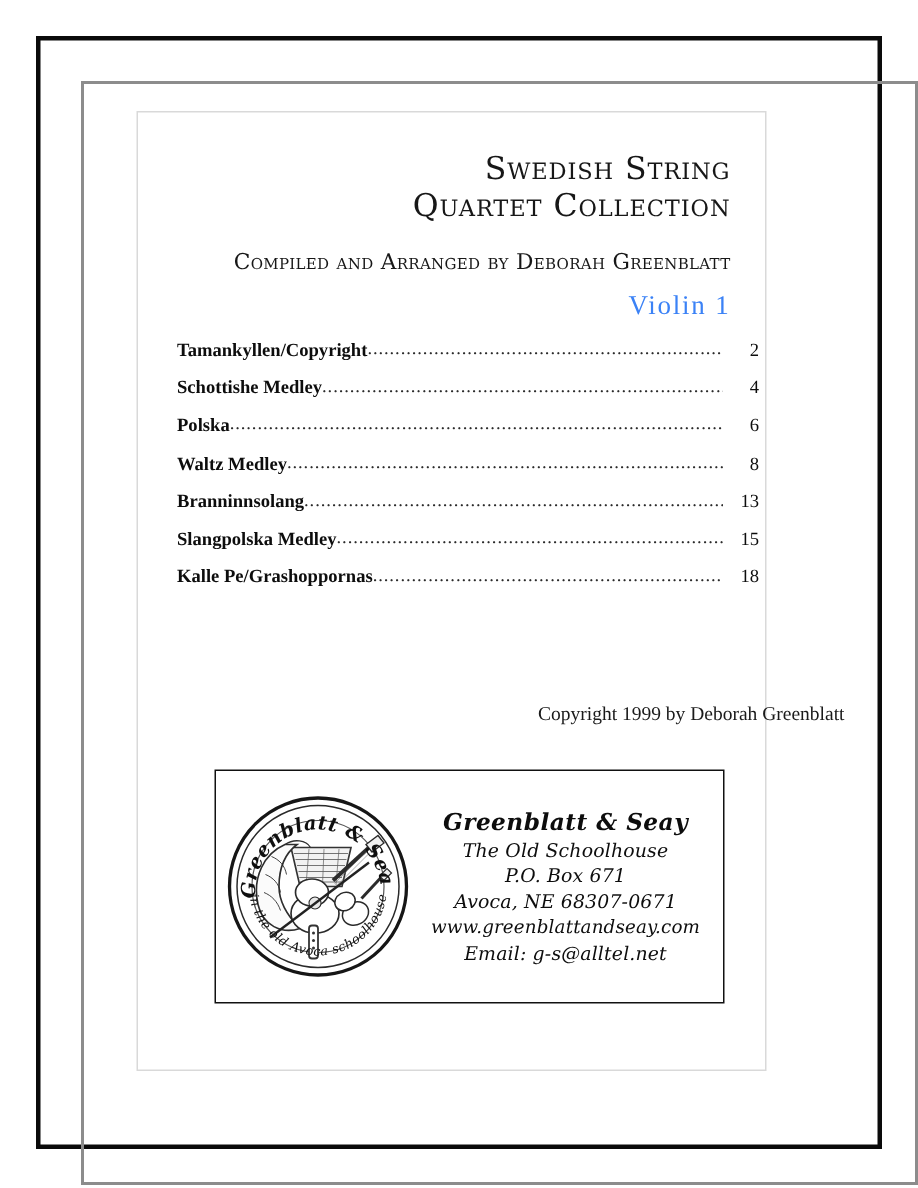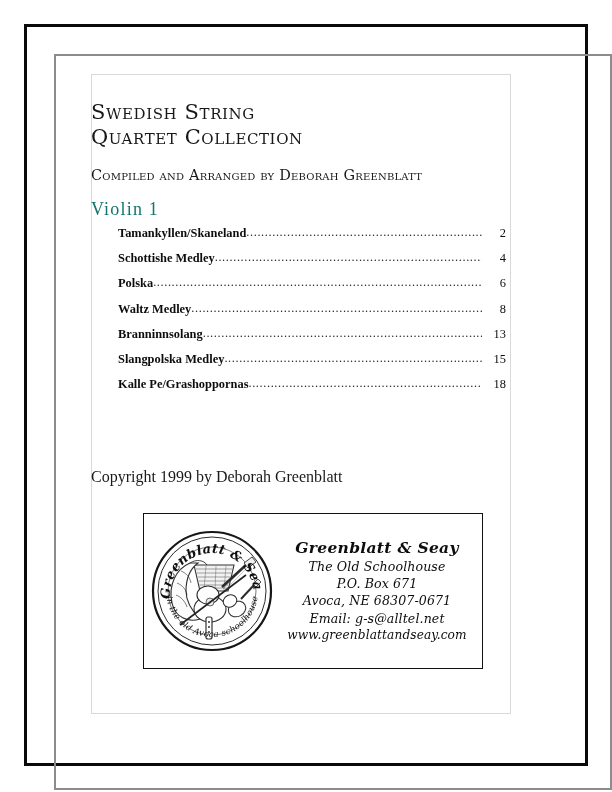--- a/index.html
+++ b/index.html
@@ -50,21 +50,21 @@
     border: 1px solid #d9d9d9;
     background: #ffffff;
   }
 
   
   .title-block {
     position: absolute;
     left: 91px;
     top: 100px;
     width: 396px;
-    text-align: left;
+    text-align: right;
   }
   .main-title {
     font-family: "DejaVu Serif", "Liberation Serif", serif;
     font-size: 21px;
     line-height: 25px;
     letter-spacing: 0.6px;
     font-variant: small-caps;
     font-weight: 400;
     color: #171717;
     white-space: nowrap;
@@ -76,26 +76,26 @@
     margin-top: 16px;
     font-family: "DejaVu Serif", "Liberation Serif", serif;
     font-size: 14.5px;
     line-height: 18px;
     letter-spacing: 0.2px;
     font-variant: small-caps;
     color: #171717;
     white-space: nowrap;
   }
   .instrument-title {
-    margin-top: 14px;
+    margin-top: 8px;
     font-family: "Liberation Serif", "DejaVu Serif", serif;
     font-size: 18px;
     line-height: 22px;
     letter-spacing: 1.2px;
-    color: #0f766e;
+    color: #3b82f6;
   }
 
   
   .toc {
     position: absolute;
     left: 118px;
     top: 226px;
     width: 388px;
   }
   .toc-row {
@@ -131,22 +131,22 @@
     font-size: 12.4px;
     color: #0d0d0d;
   }
 
   
   .copyright {
     position: absolute;
     left: 91px;
     top: 468px;
     width: 472px;
-    text-align: left;
-    font-size: 16px;
+    text-align: right;
+    font-size: 13px;
     color: #1a1a1a;
   }
 
   
   .publisher-box {
     position: absolute;
     left: 143px;
     top: 513px;
     width: 340px;
     height: 156px;
@@ -205,21 +205,21 @@
     <span class="ln">Swedish String</span>
     <span class="ln">Quartet Collection</span>
   </div>
   <div class="subtitle-credit">Compiled and Arranged by Deborah Greenblatt</div>
   <div class="instrument-title">Violin 1</div>
 </div>
 
 <div class="toc">
 
   <div class="toc-row">
-    <span class="toc-title">Tamankyllen/Skaneland</span>
+    <span class="toc-title">Tamankyllen/Copyright</span>
     <span class="toc-leader"></span>
     <span class="toc-page">2</span>
   </div>
 
   <div class="toc-row">
     <span class="toc-title">Schottishe Medley</span>
     <span class="toc-leader"></span>
     <span class="toc-page">4</span>
   </div>
 
@@ -334,17 +334,17 @@
         <textPath href="#arcBottom" startOffset="50%" text-anchor="middle">in the old Avoca schoolhouse</textPath>
       </text>
     </svg>
   </div>
 
   <div class="pub-info">
     <div class="pub-name">Greenblatt &amp; Seay</div>
     <div class="pub-line">The Old Schoolhouse</div>
     <div class="pub-line">P.O. Box 671</div>
     <div class="pub-line">Avoca, NE 68307-0671</div>
+    <div class="pub-line url">www.greenblattandseay.com</div>
     <div class="pub-line">Email: g-s@alltel.net</div>
-    <div class="pub-line url">www.greenblattandseay.com</div>
   </div>
 
 </div>
 
 </body></html>

